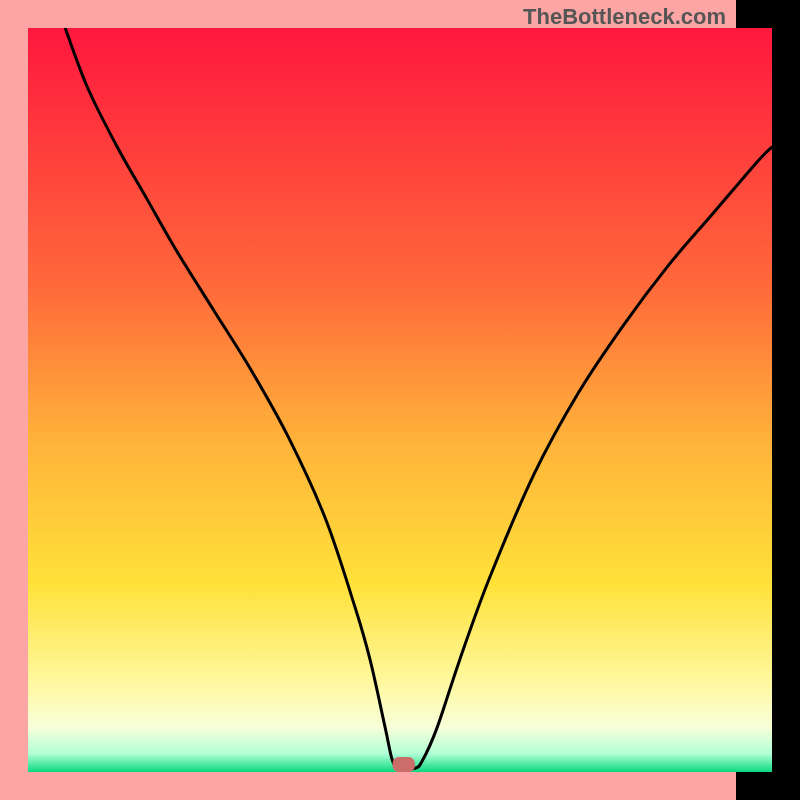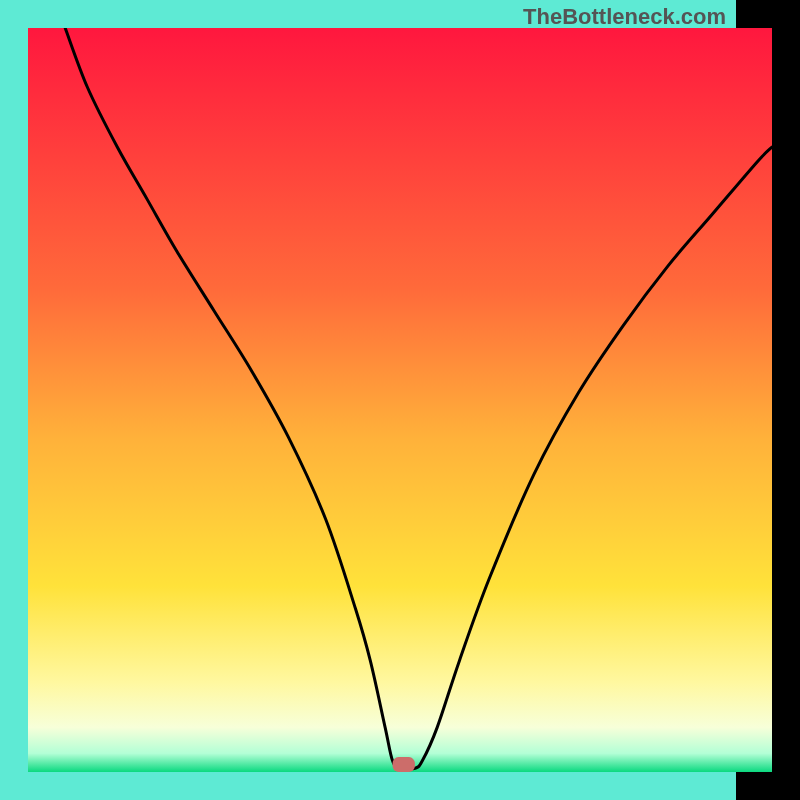--- a/index.html
+++ b/index.html
@@ -8,21 +8,21 @@
     width: 800px;
     height: 800px;
     background: #000;
     overflow: hidden;
     font-family: Arial, Helvetica, sans-serif;
   }
   .frame {
     position: relative;
     width: 736px;
     height: 800px;
-    background: #5eead4;
+    background: #fca5a5;
   }
   .watermark {
     position: absolute;
     top: 4px;
     right: 10px;
     color: #555;
     font-size: 22px;
     font-weight: 600;
     z-index: 10;
     user-select: none;

